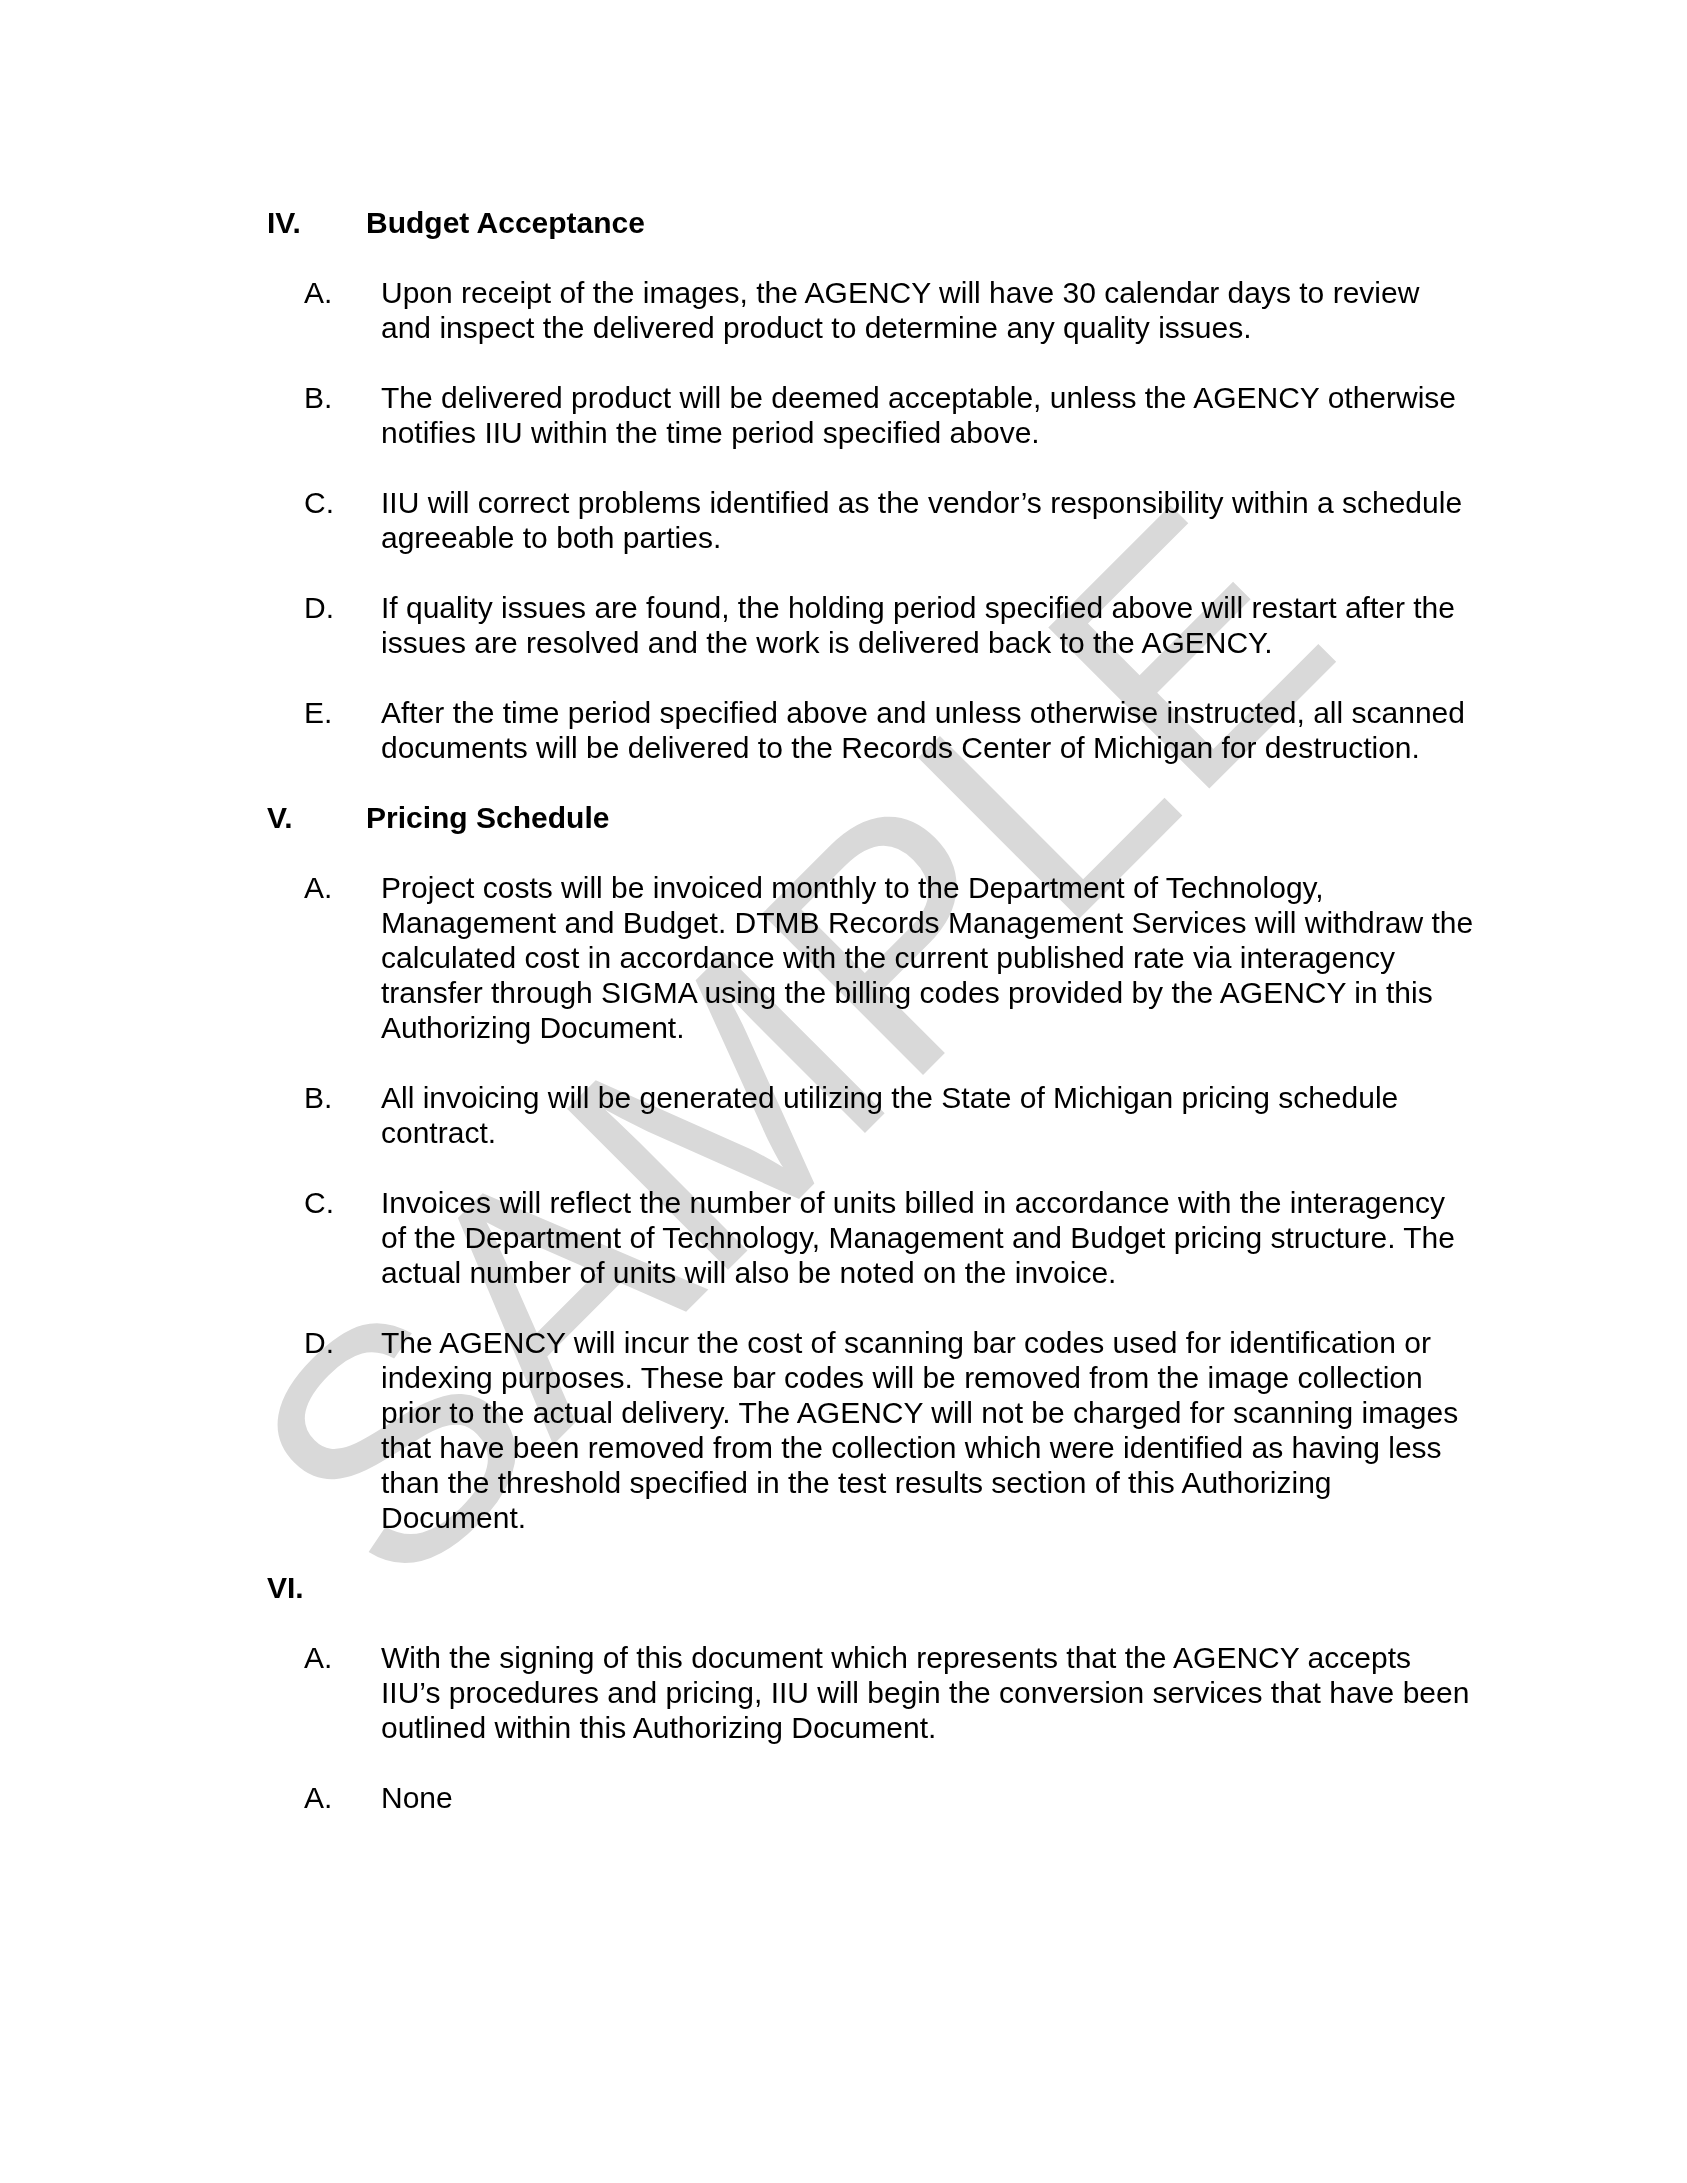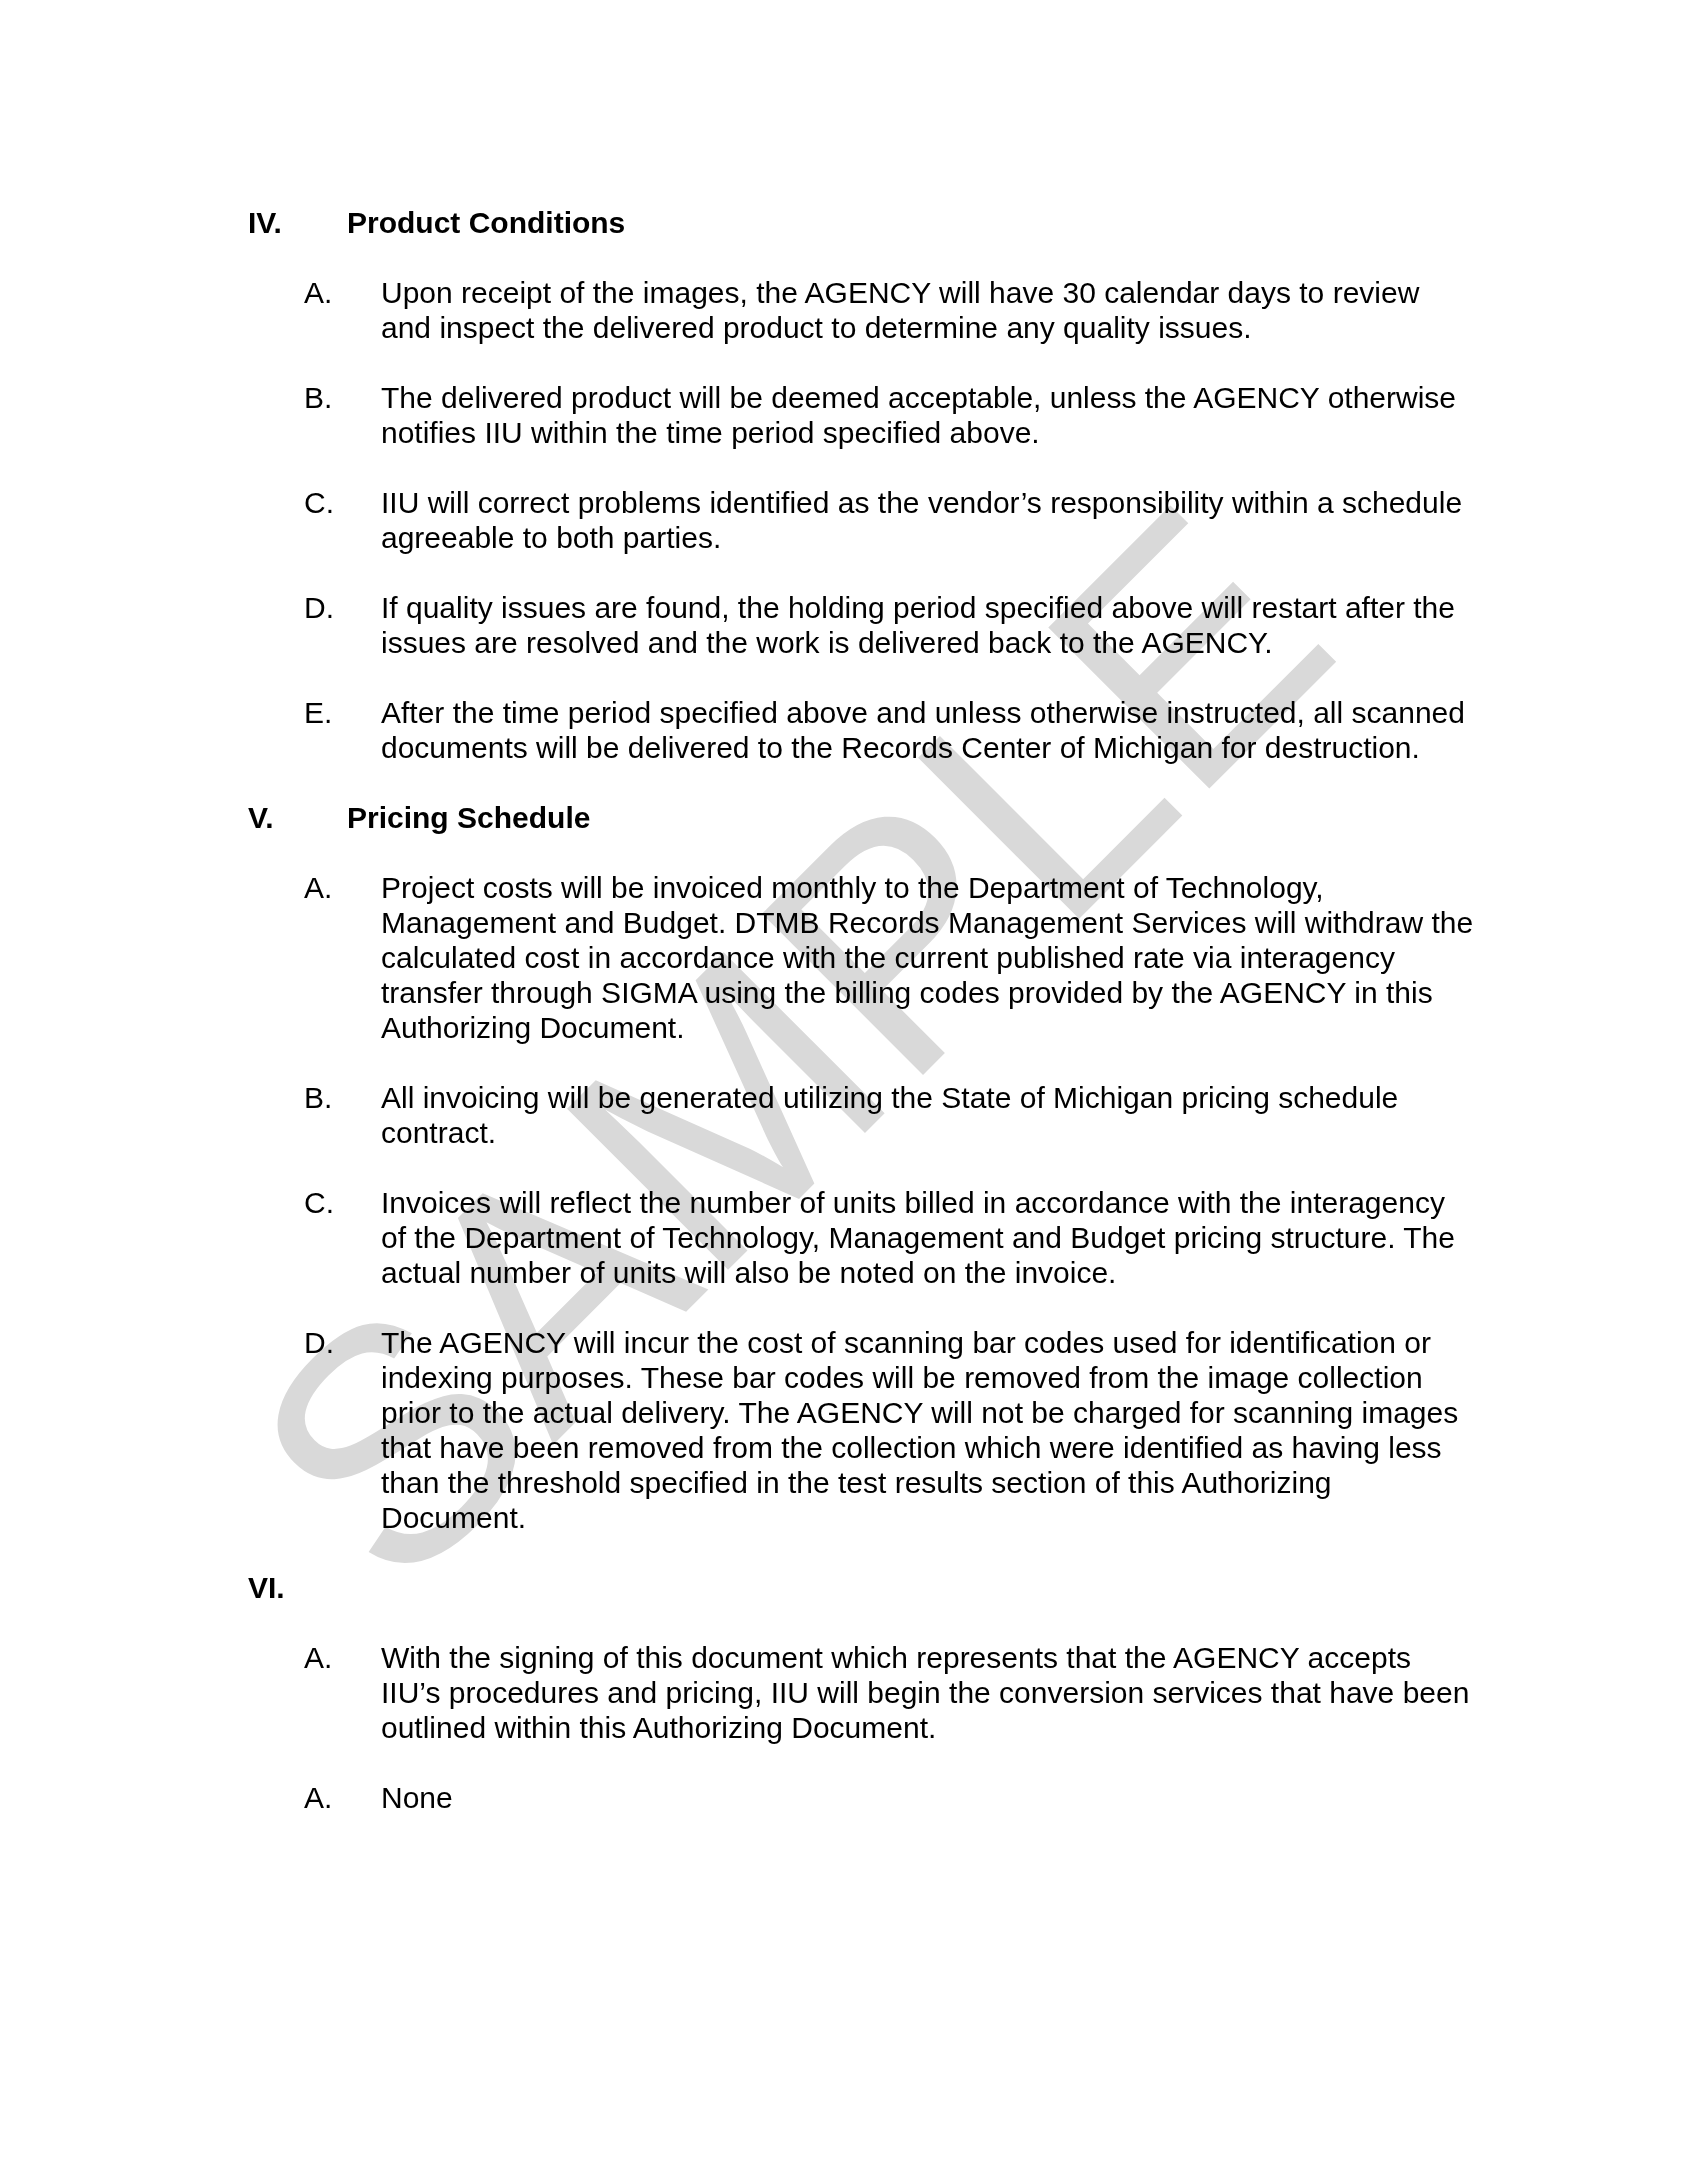--- a/index.html
+++ b/index.html
@@ -39,20 +39,21 @@
   }
   .section { margin: 0; }
   .heading {
     display: flex;
     font-weight: bold;
     margin: 0 0 35px 0;
   }
   .heading .numeral {
     flex: 0 0 99px;
     width: 99px;
+    margin-left: 19px;
   }
   .item {
     display: flex;
     margin: 0 0 35px 56px;
   }
   .item .letter {
     flex: 0 0 45px;
     width: 45px;
   }
   .item .itext {
@@ -64,21 +65,21 @@
 </head>
 <body>
 
 <div class="watermark">SAMPLE</div>
 
 <div class="content">
 
   <div class="section">
     <div class="heading">
       <span class="numeral">IV.</span>
-      <span class="title">Product Conditions</span>
+      <span class="title">Budget Acceptance</span>
     </div>
     <div class="item">
       <span class="letter">A.</span>
       <div class="itext">Upon receipt of the images, the AGENCY will have 30 calendar days to review and inspect the delivered product to determine any quality issues.</div>
     </div>
     <div class="item">
       <span class="letter">B.</span>
       <div class="itext">The delivered product will be deemed acceptable, unless the AGENCY otherwise notifies IIU within the time period specified above.</div>
     </div>
     <div class="item">

